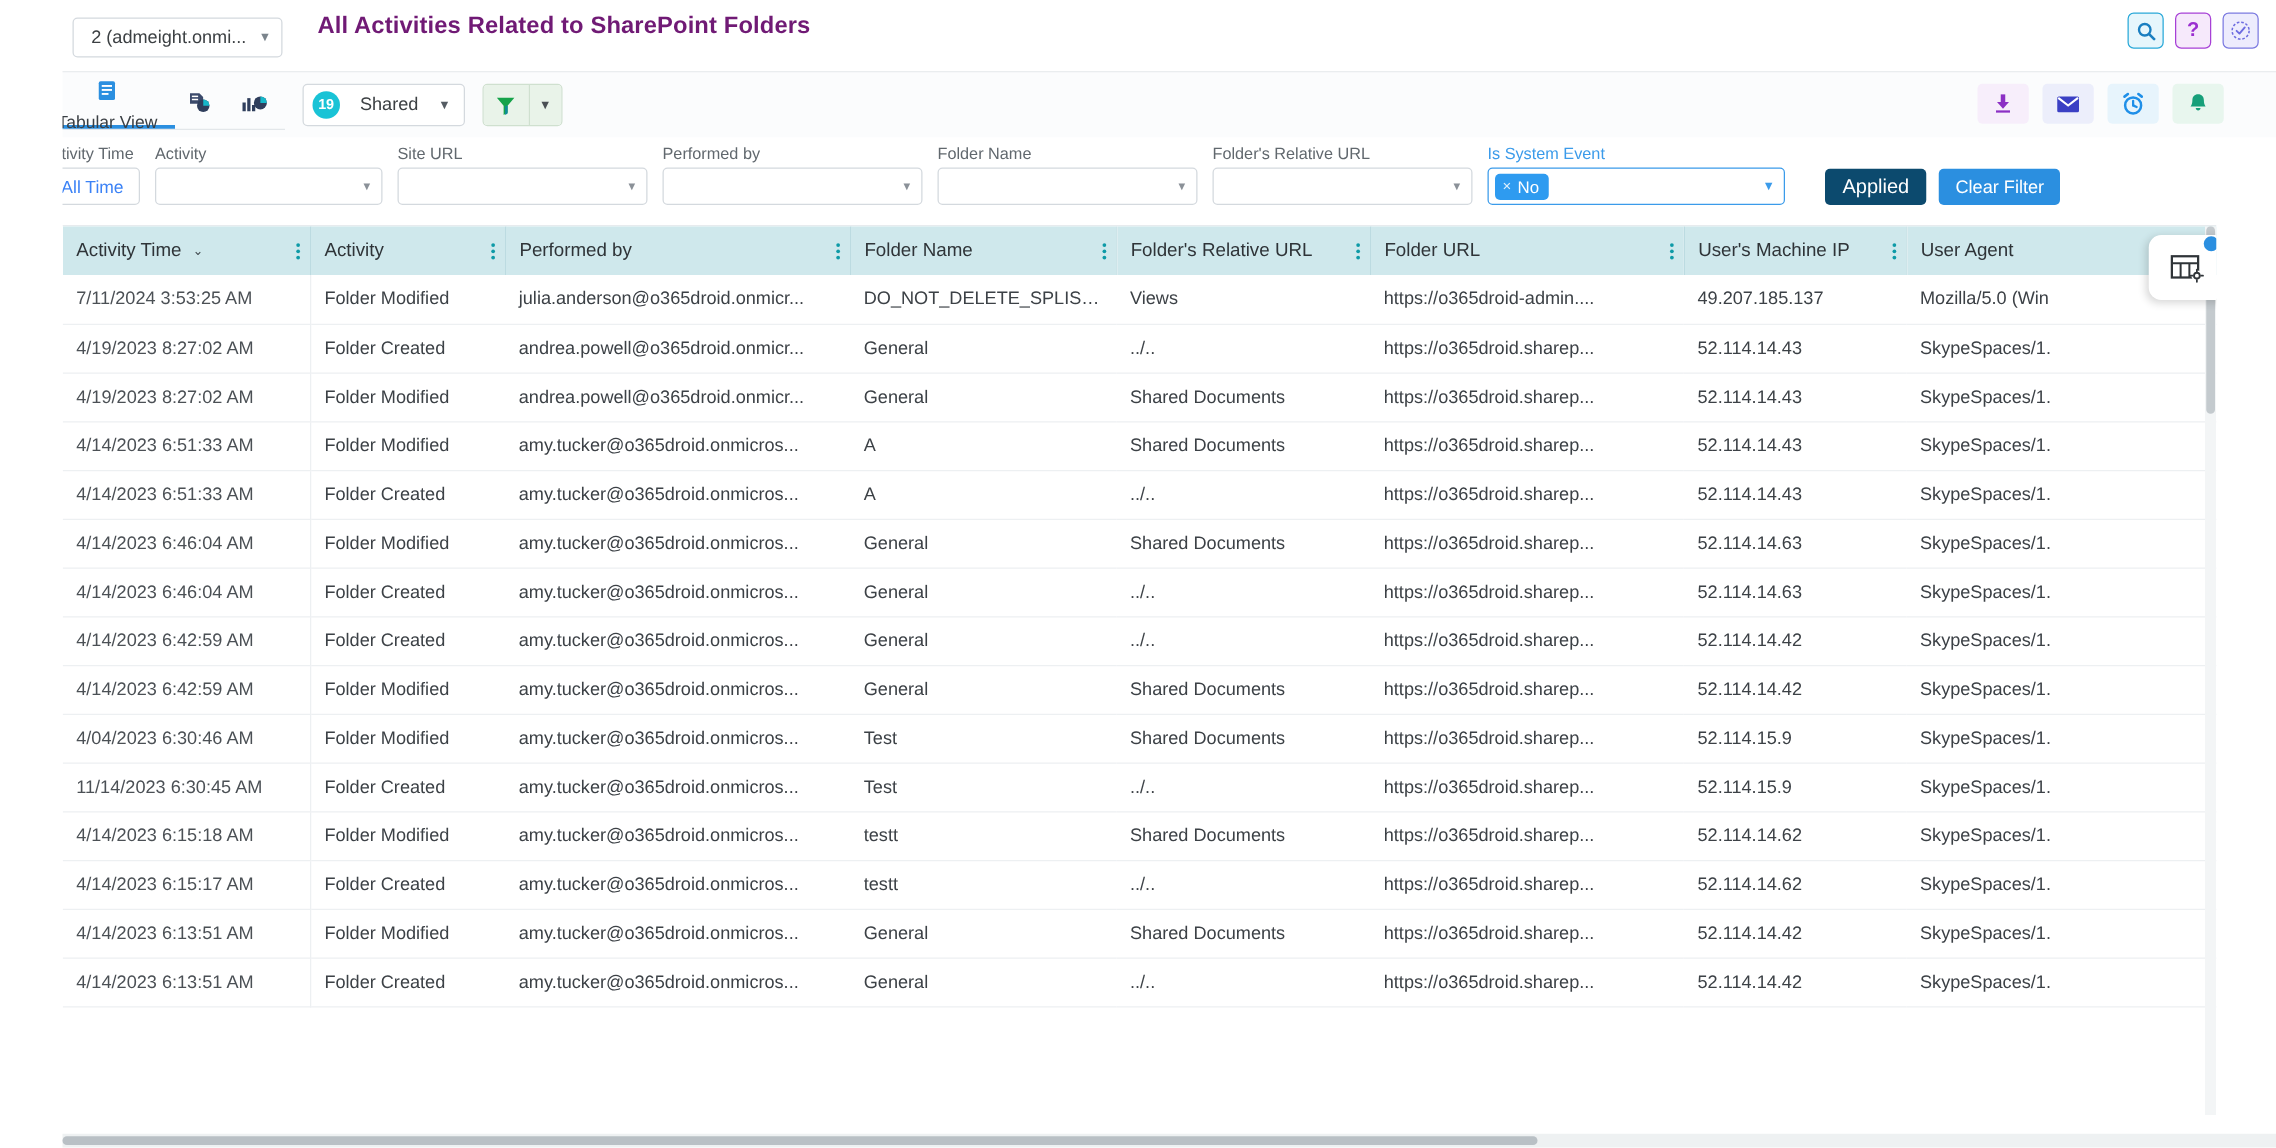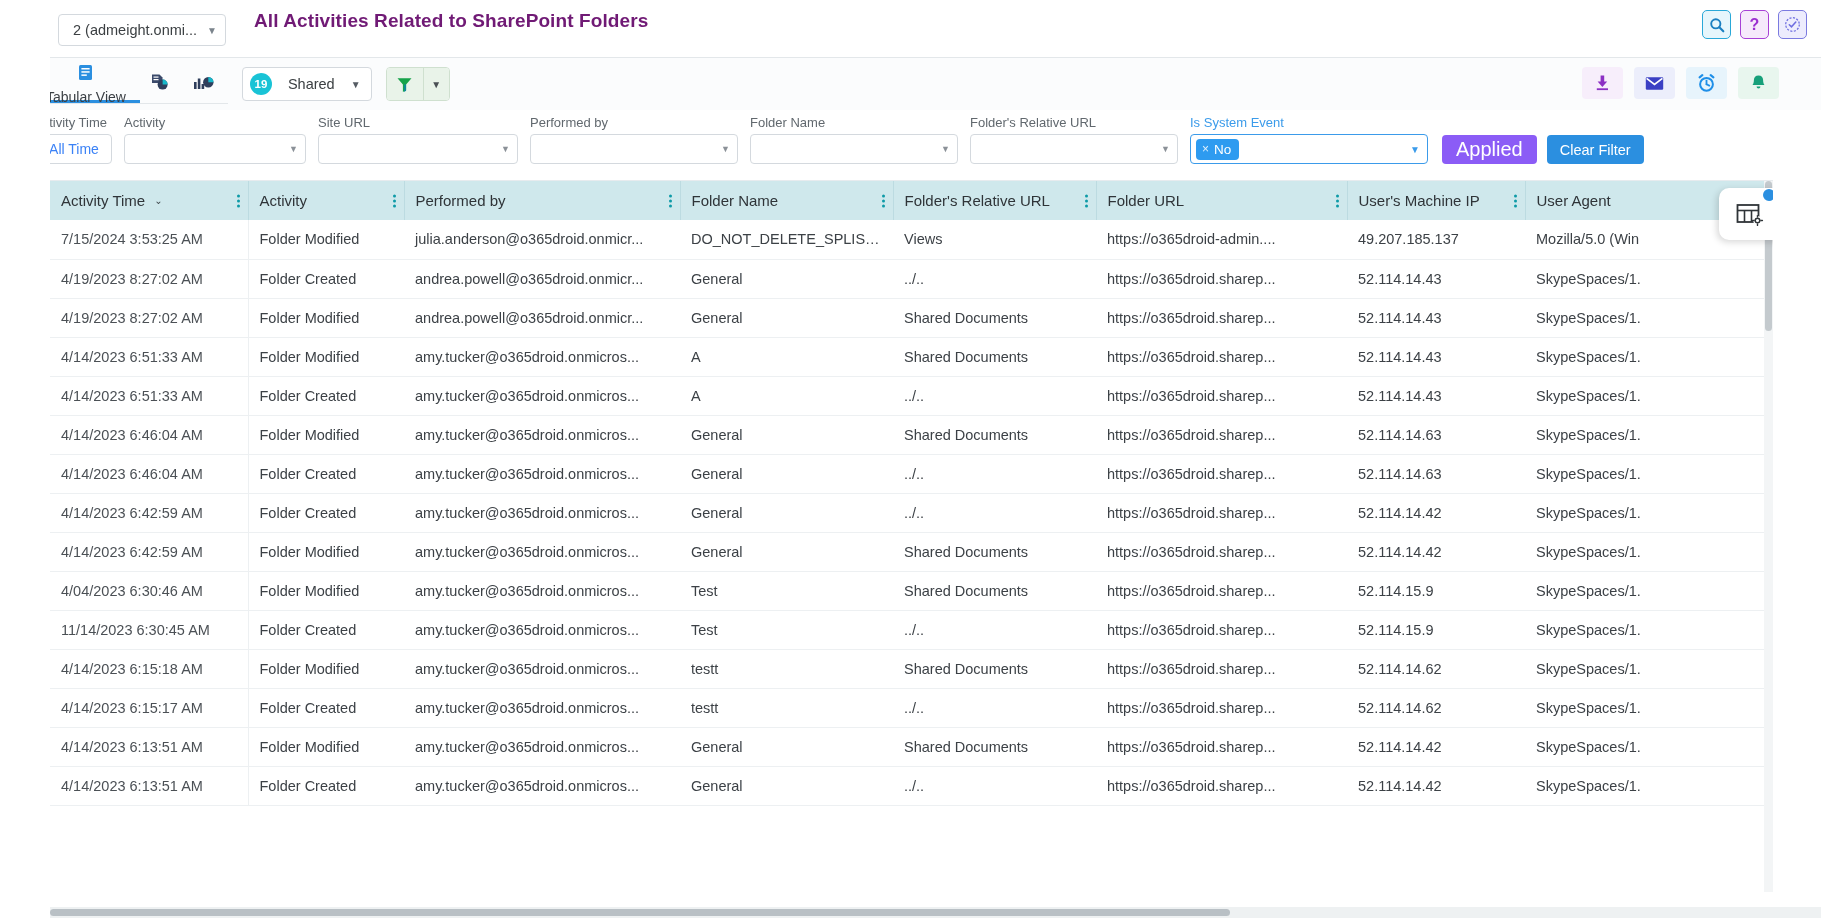--- a/index.html
+++ b/index.html
@@ -239,29 +239,29 @@
     display: flex;
     align-items: center;
     gap: 5px;
     padding: 0 8px 0 6px;
     font-size: 13.5px;
   }
   .chip .chip-x { font-size: 12px; opacity: .85; cursor: pointer; }
   .fcaret-blue { color: #3b9bea; font-size: 10px; }
   .btn-applied {
     height: 29px;
-    background: #8b5cf6;
+    background: #0c4a6e;
     color: #ffffff;
     border: none;
     border-radius: 4px;
     padding: 0 14px;
-    font-size: 20px;
+    font-size: 16px;
     cursor: pointer;
     font-family: inherit;
-    margin-left: 2px;
+    margin-left: 20px;
   }
   .btn-clear {
     height: 29px;
     background: #2b8fe0;
     color: #ffffff;
     border: none;
     border-radius: 4px;
     padding: 0 13px;
     font-size: 14.5px;
     cursor: pointer;
@@ -668,21 +668,21 @@
           </th>
           <th>
             <div class="th-inner">
               <span>User Agent</span>
             </div>
           </th>
         </tr>
     </thead>
     <tbody>
         <tr>
-          <td class="c-time">7/15/2024 3:53:25 AM</td>
+          <td class="c-time">7/11/2024 3:53:25 AM</td>
           <td>Folder Modified</td>
           <td>julia.anderson@o365droid.onmicr...</td>
           <td>DO_NOT_DELETE_SPLIST...</td>
           <td>Views</td>
           <td>https://o365droid-admin....</td>
           <td>49.207.185.137</td>
           <td>Mozilla/5.0 (Win</td>
         </tr>
         <tr>
           <td class="c-time">4/19/2023 8:27:02 AM</td>

